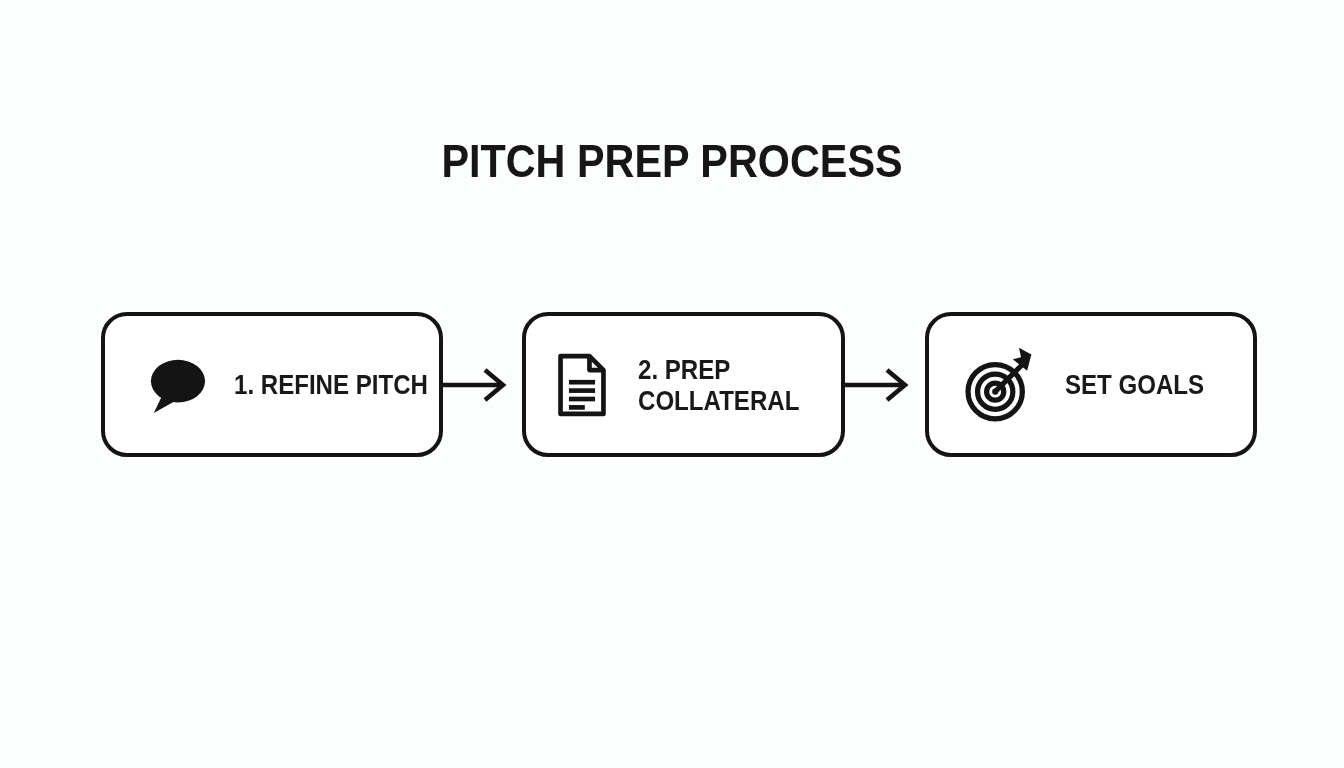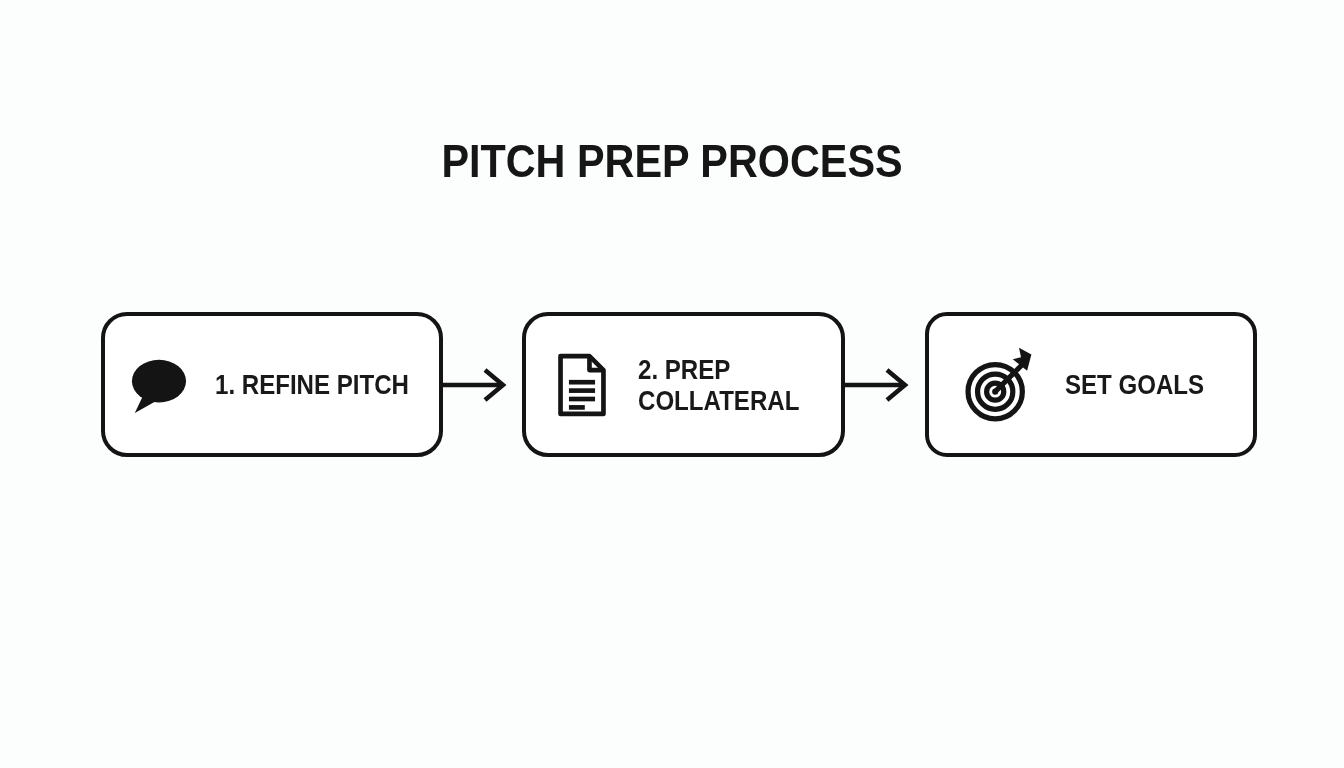--- a/index.html
+++ b/index.html
@@ -35,23 +35,23 @@
     position: absolute;
     top: 312px;
     height: 145px;
     box-sizing: border-box;
     background: #ffffff;
     border: 4px solid #141414;
     border-radius: 26px;
     display: flex;
     align-items: center;
   }
-  #box-refine { left: 101px; width: 342px; padding-left: 22px; }
+  #box-refine { left: 101px; width: 342px; padding-left: 41px; }
   #box-collateral { left: 522px; width: 323px; padding-left: 28px; }
-  #box-goals { left: 925px; width: 332px; padding-left: 30px; border-radius: 22px; }
+  #box-goals { left: 925px; width: 332px; padding-left: 30px; }
   .step-icon {
     flex: 0 0 auto;
     display: block;
     color: #141414;
   }
   #box-refine .step-icon { margin-right: 26px; }
   #box-collateral .step-icon { margin-right: 28px; }
   #box-goals .step-icon { margin-right: 26px; }
   .step-label {
     font-size: 28px;

